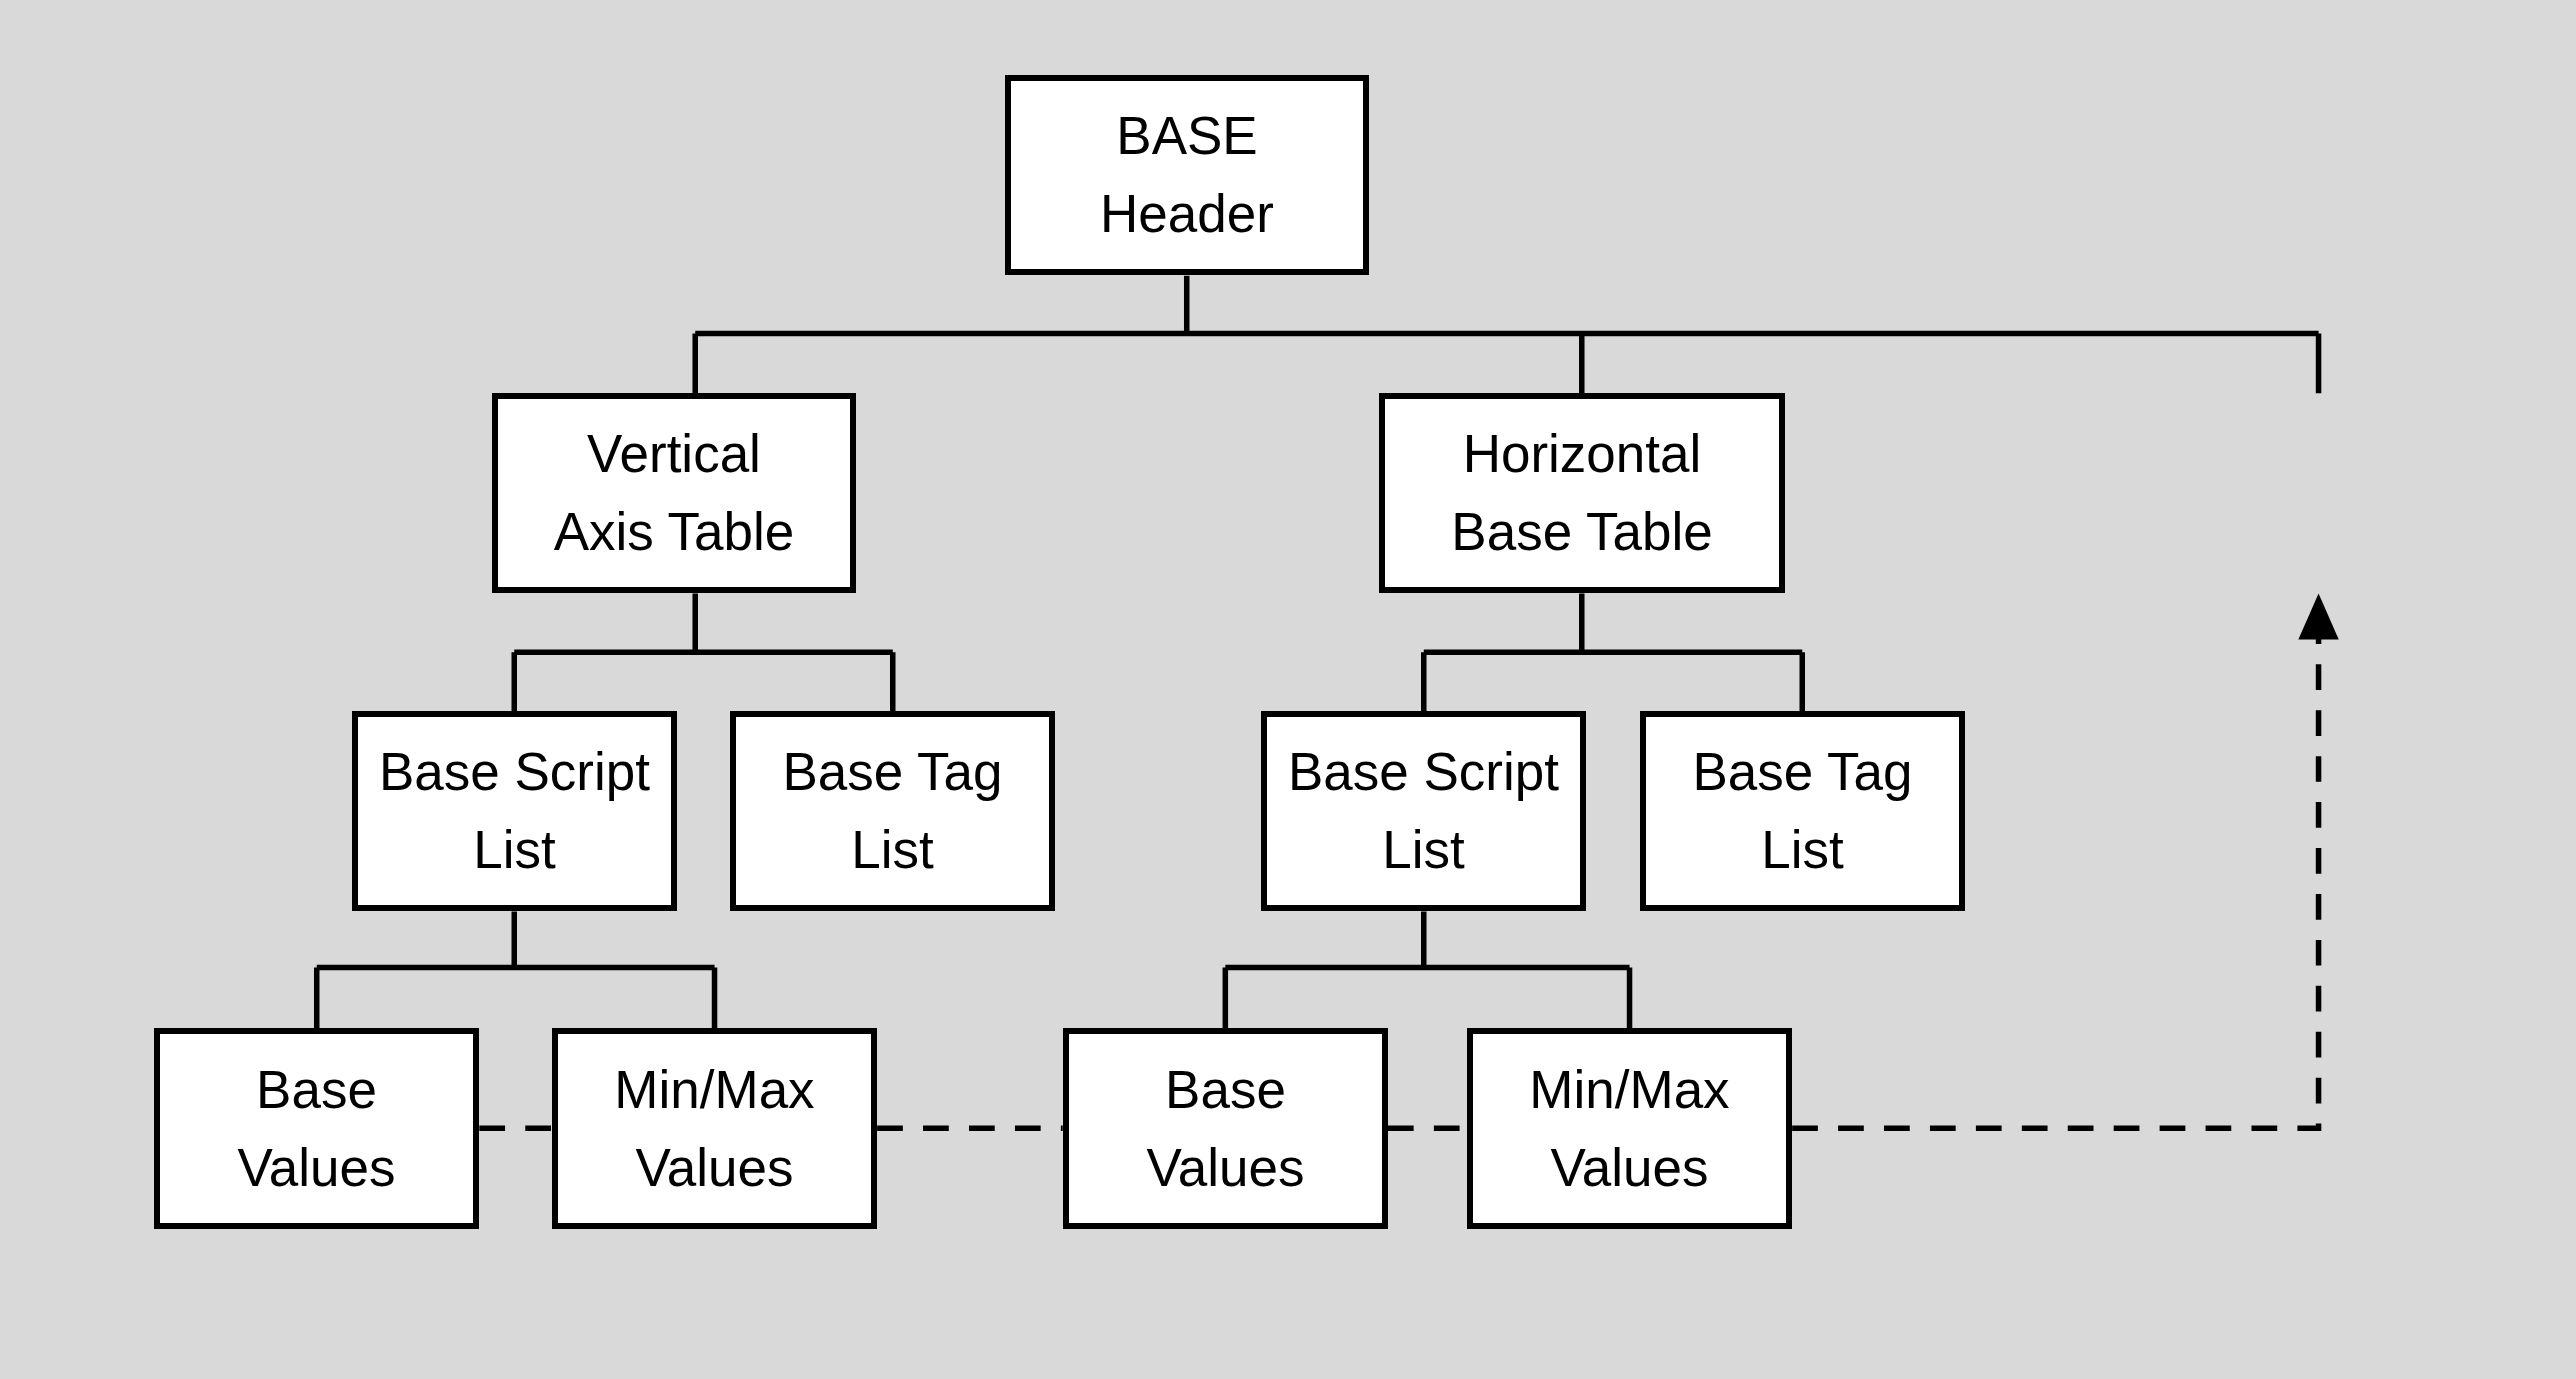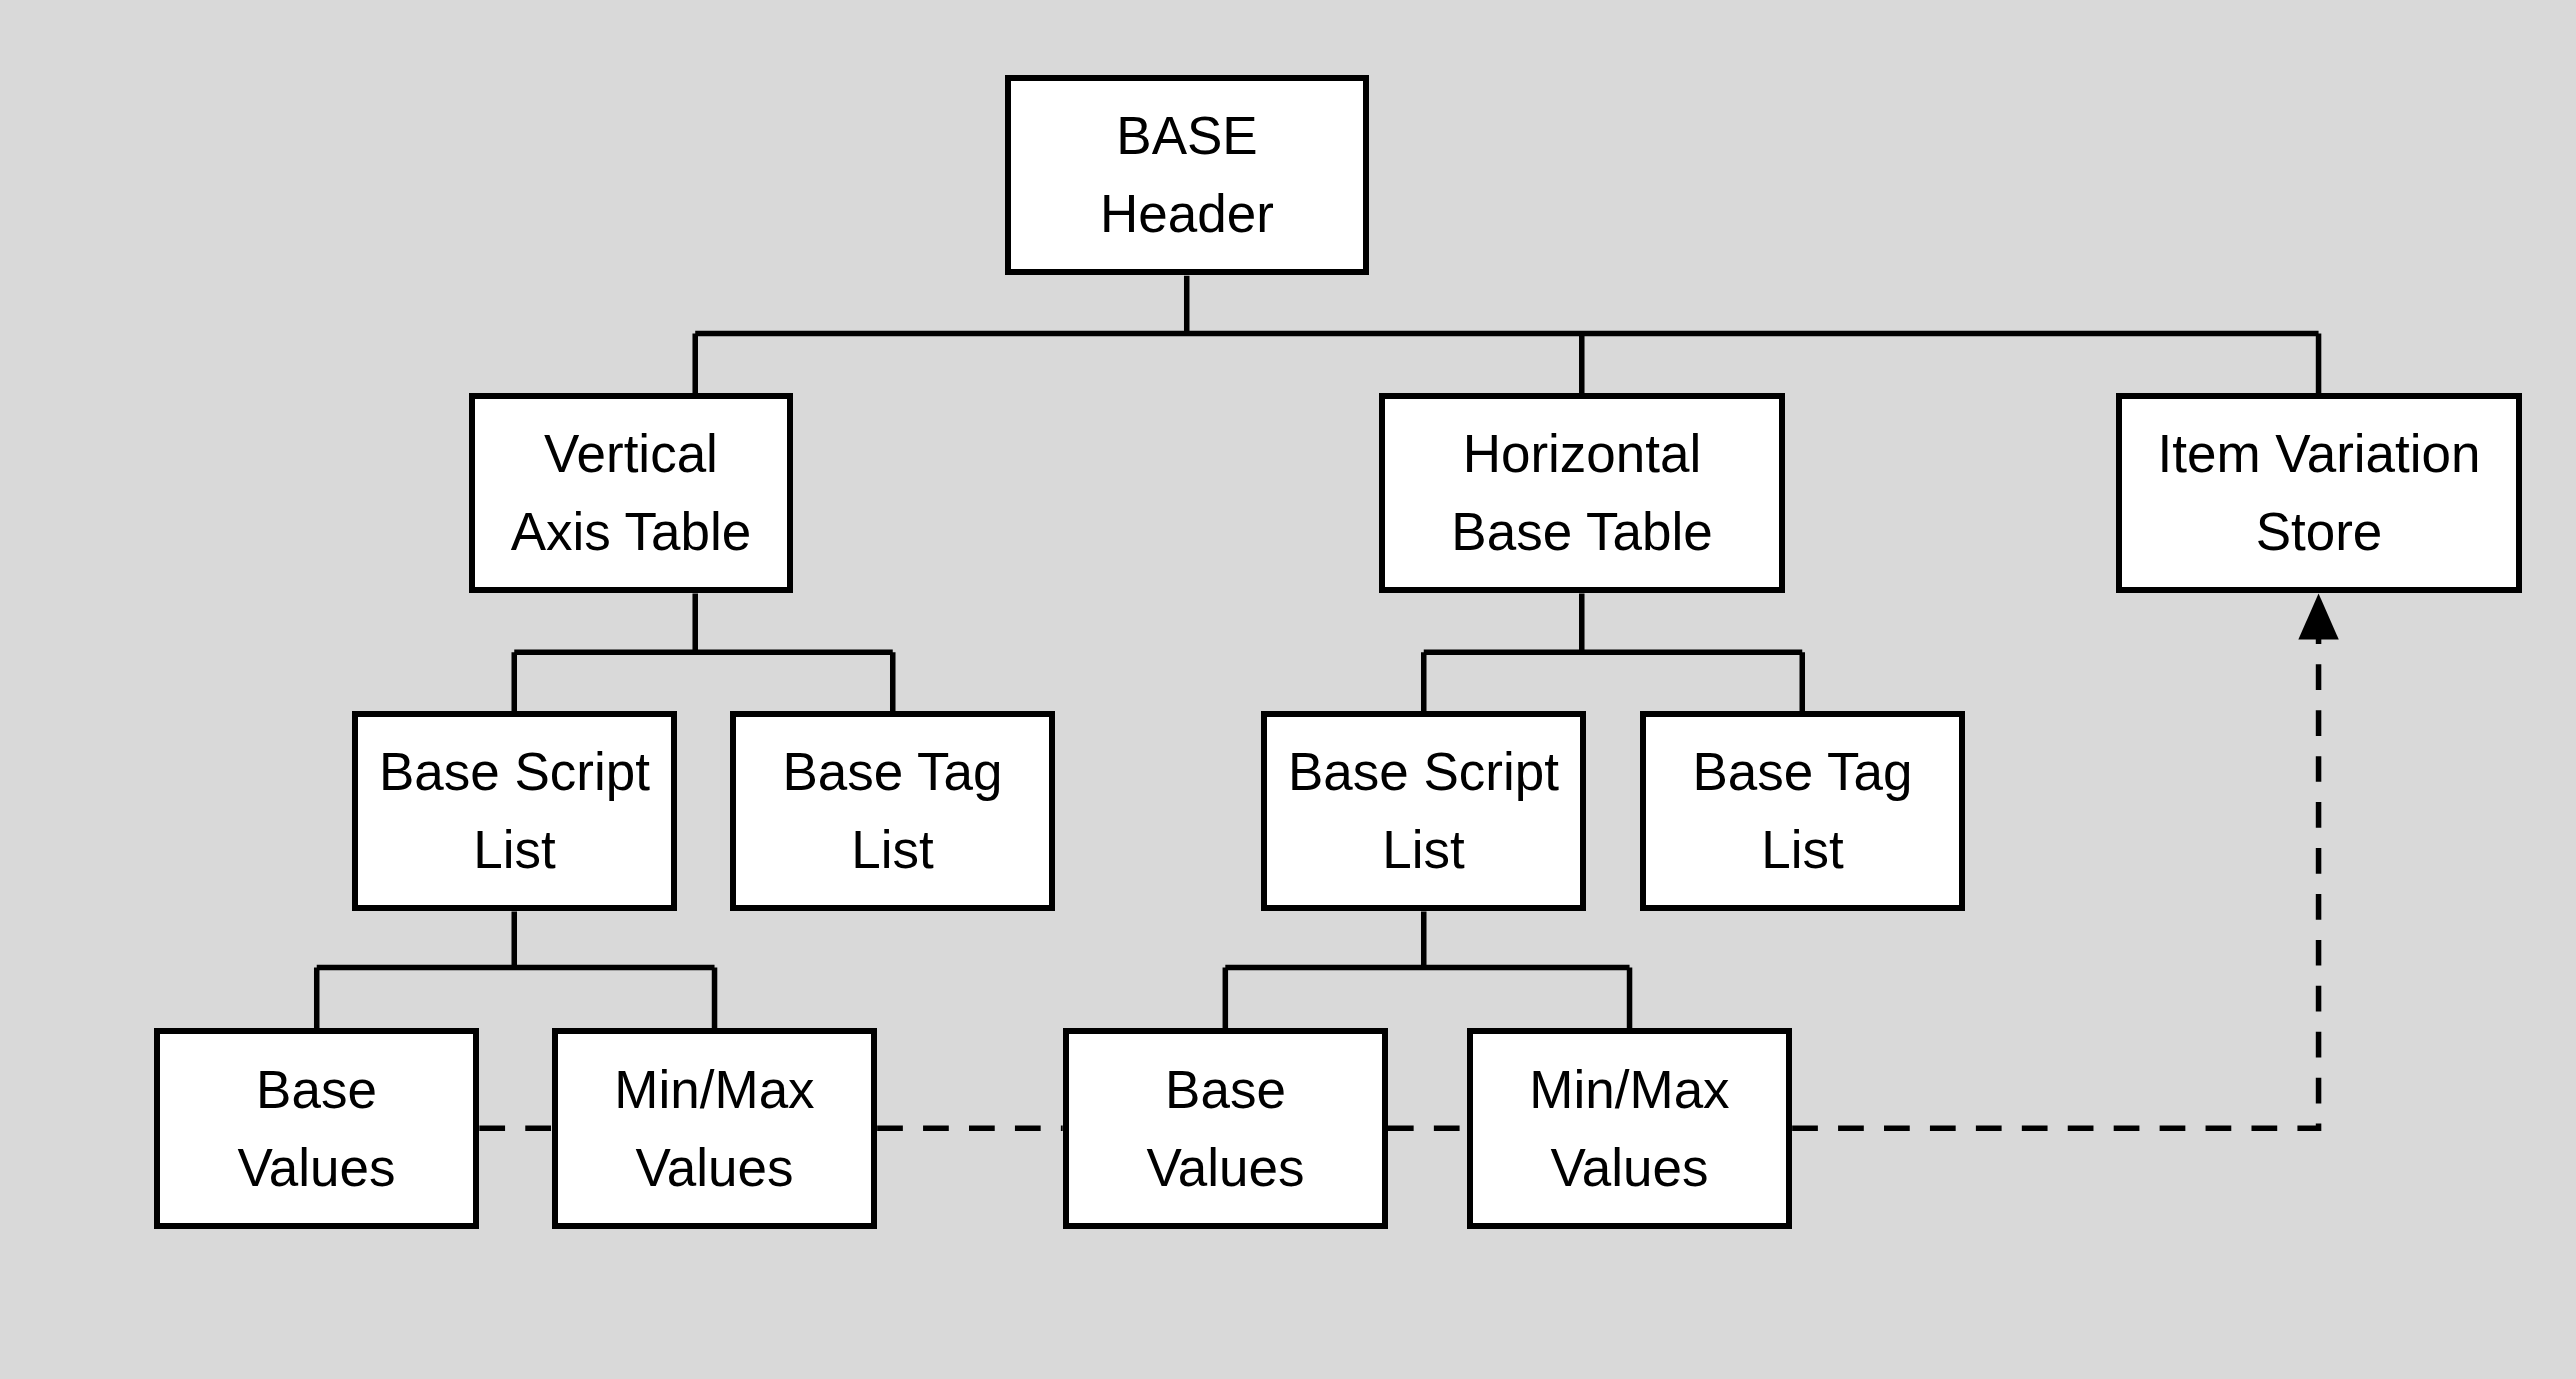--- a/index.html
+++ b/index.html
@@ -35,21 +35,21 @@
   .node .label {
     white-space: pre-line;
     text-align: center;
     color: #000000;
     font-size: 53px;
     line-height: 78px;
     font-weight: 400;
   }
   
   .n-base-header        { left: 985px; top: 75px;   width: 364px; height: 200px; }
-  .n-vertical-axis      { left: 449px;  top: 393px;  width: 324px; height: 200px; }
+  .n-vertical-axis      { left: 472px;  top: 393px;  width: 364px; height: 200px; }
   .n-horizontal-axis    { left: 1359px; top: 393px;  width: 406px; height: 200px; }
   .n-item-variation     { left: 2096px; top: 393px;  width: 406px; height: 200px; }
   .n-v-base-script      { left: 332px;  top: 711px;  width: 325px; height: 200px; }
   .n-v-base-tag         { left: 710px;  top: 711px;  width: 325px; height: 200px; }
   .n-h-base-script      { left: 1241px; top: 711px;  width: 325px; height: 200px; }
   .n-h-base-tag         { left: 1620px; top: 711px;  width: 325px; height: 200px; }
   .n-v-base-values      { left: 134px;  top: 1028px; width: 325px; height: 201px; }
   .n-v-minmax-values    { left: 532px;  top: 1028px; width: 325px; height: 201px; }
   .n-h-base-values      { left: 1043px; top: 1028px; width: 325px; height: 201px; }
   .n-h-minmax-values    { left: 1447px; top: 1028px; width: 325px; height: 201px; }
@@ -105,24 +105,20 @@
   <div class="node n-vertical-axis">
     <span class="label">Vertical
 Axis Table</span>
   </div>
 
   <div class="node n-horizontal-axis">
     <span class="label">Horizontal
 Base Table</span>
   </div>
 
-  <div class="node n-item-variation">
-    <span class="label">Item Variation
-Store</span>
-  </div>
 
   <div class="node n-v-base-script">
     <span class="label">Base Script
 List</span>
   </div>
 
   <div class="node n-v-base-tag">
     <span class="label">Base Tag
 List</span>
   </div>

